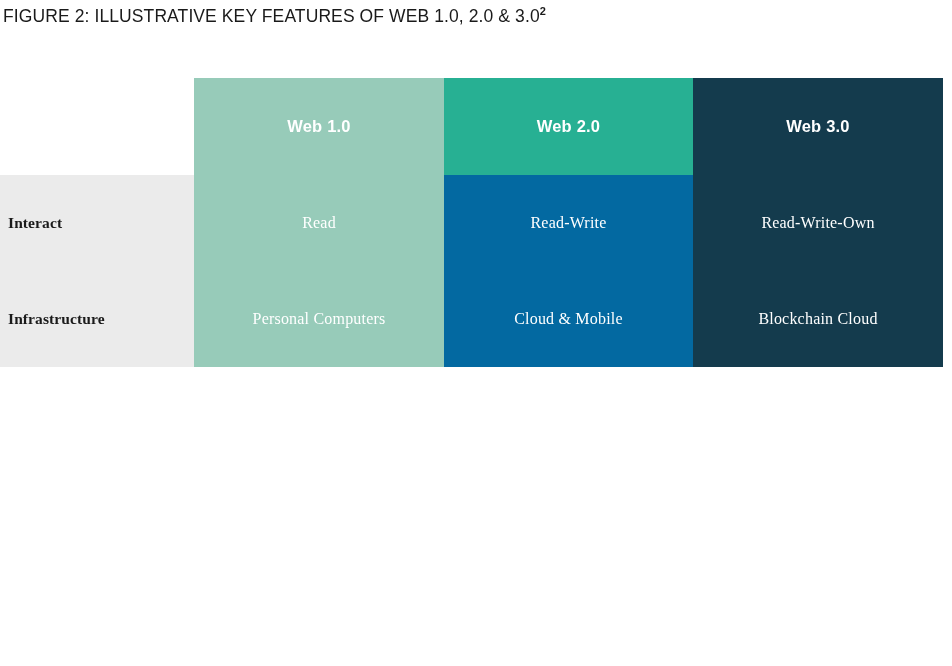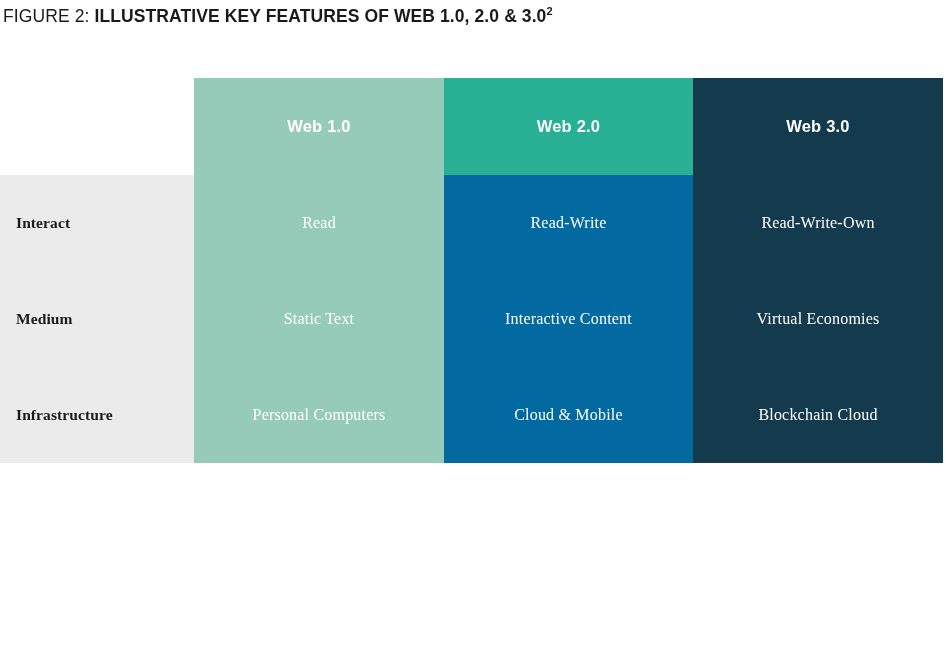--- a/index.html
+++ b/index.html
@@ -25,21 +25,21 @@
     line-height: 24px;
     color: #1a1a1a;
     letter-spacing: 0.1px;
     white-space: nowrap;
   }
   .figure-caption .cap-prefix {
     font-weight: 400;
     text-align: center;
   }
   .figure-caption .cap-title {
-    font-weight: 700;
+    font-weight: 400;
   }
   .figure-caption .cap-sup {
     font-weight: 700;
     font-size: 11px;
     vertical-align: super;
     line-height: 0;
   }
 
   
   .matrix-table {
@@ -50,21 +50,21 @@
     border-collapse: collapse;
     table-layout: fixed;
   }
   .matrix-table col.col-label { width: 194px; }
   .matrix-table col.col-w1    { width: 250px; }
   .matrix-table col.col-w2    { width: 249px; }
   .matrix-table col.col-w3    { width: 250px; }
 
   .matrix-table td,
   .matrix-table th {
-    padding: 16px;
+    padding: 8px;
     margin: 0;
     border: 0;
     vertical-align: middle;
     box-sizing: border-box;
   }
 
   
   .head-row > * { height: 97px; }
   .head-spacer {
     background: #ffffff;
@@ -131,25 +131,19 @@
     </tr>
   </thead>
   <tbody>
     <tr class="body-row">
       <td class="row-label">Interact</td>
       <td class="cell cell-w1">Read</td>
       <td class="cell cell-w2">Read-Write</td>
       <td class="cell cell-w3">Read-Write-Own</td>
     </tr>
     <tr class="body-row">
-      <td class="row-label">Medium</td>
-      <td class="cell cell-w1">Static Text</td>
-      <td class="cell cell-w2">Interactive Content</td>
-      <td class="cell cell-w3">Virtual Economies</td>
-    </tr>
-    <tr class="body-row">
       <td class="row-label">Infrastructure</td>
       <td class="cell cell-w1">Personal Computers</td>
       <td class="cell cell-w2">Cloud &amp; Mobile</td>
       <td class="cell cell-w3">Blockchain Cloud</td>
     </tr>
   </tbody>
 </table>
 
 </body></html>

